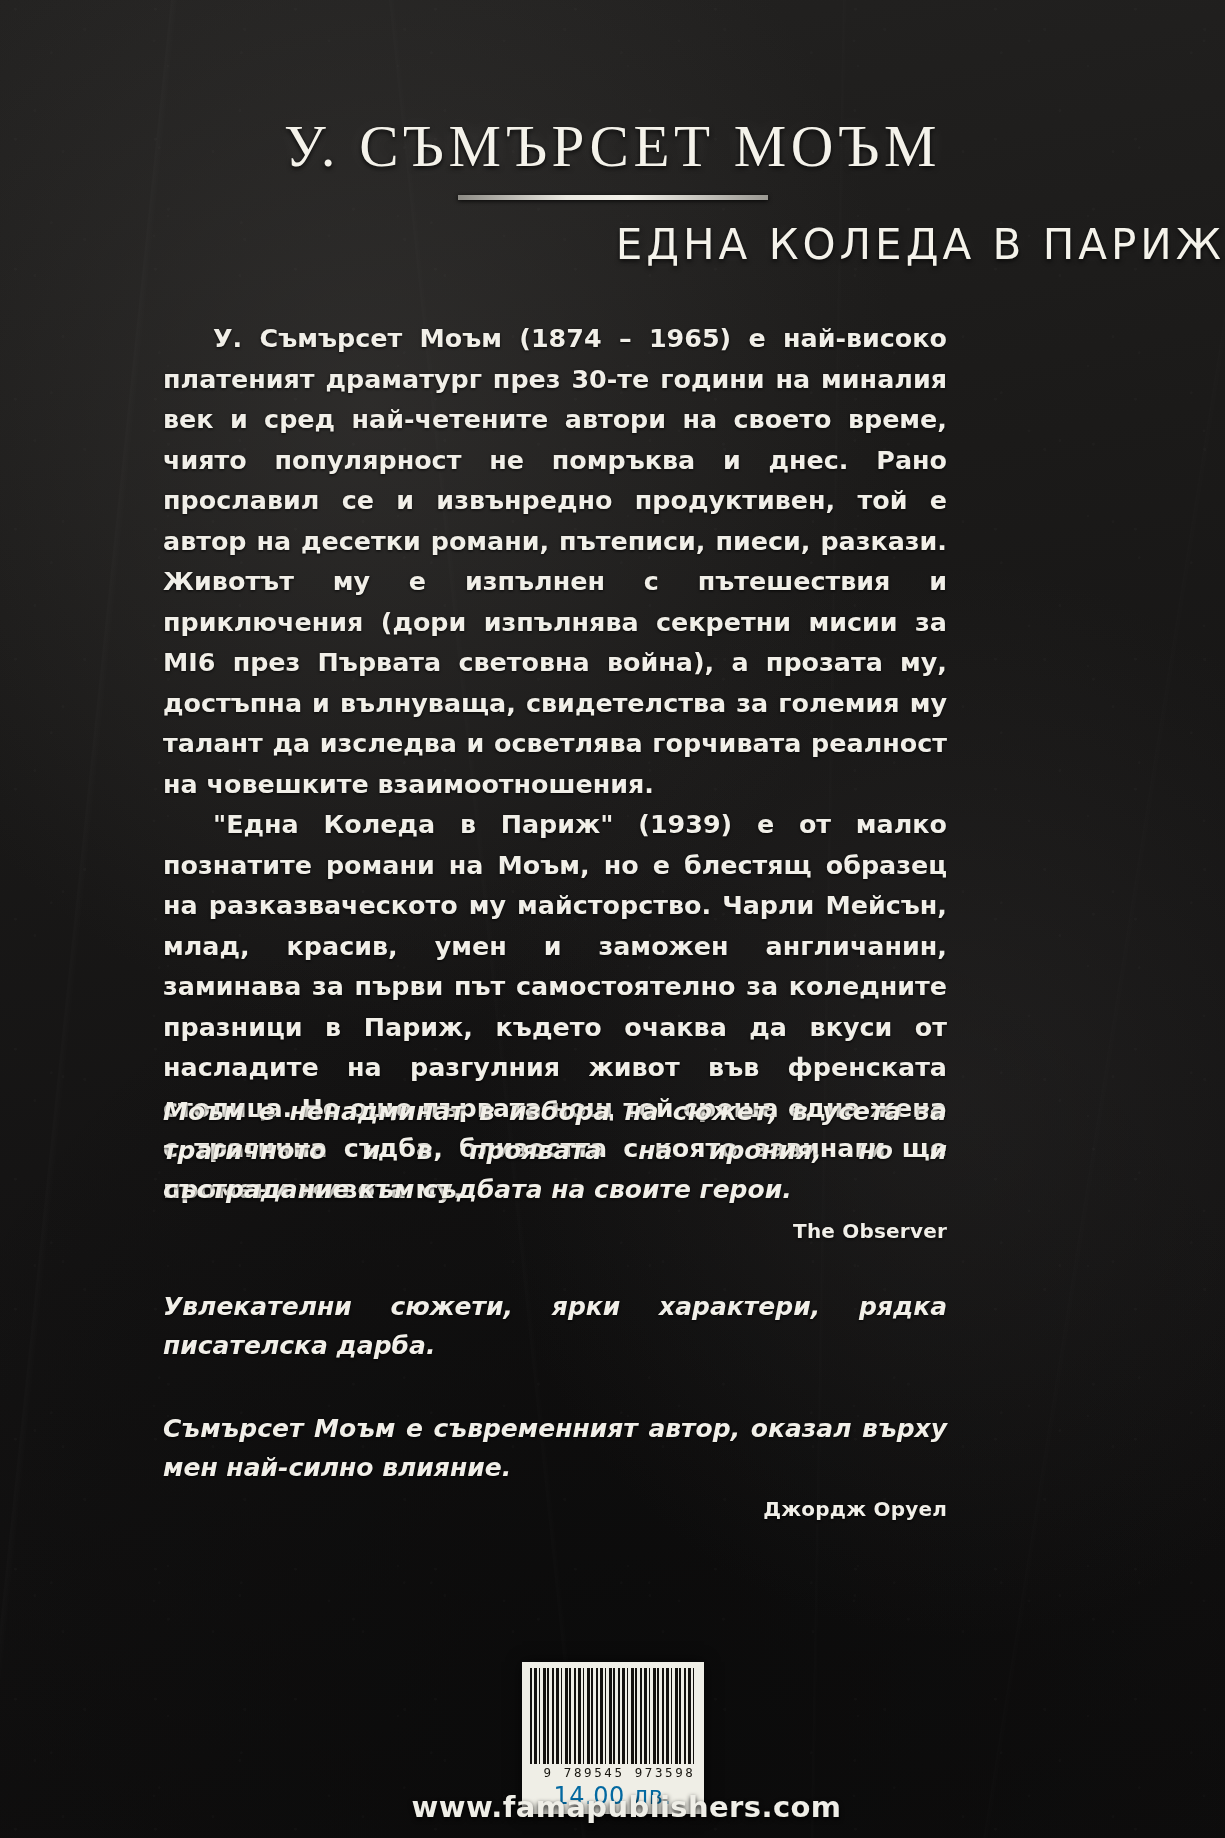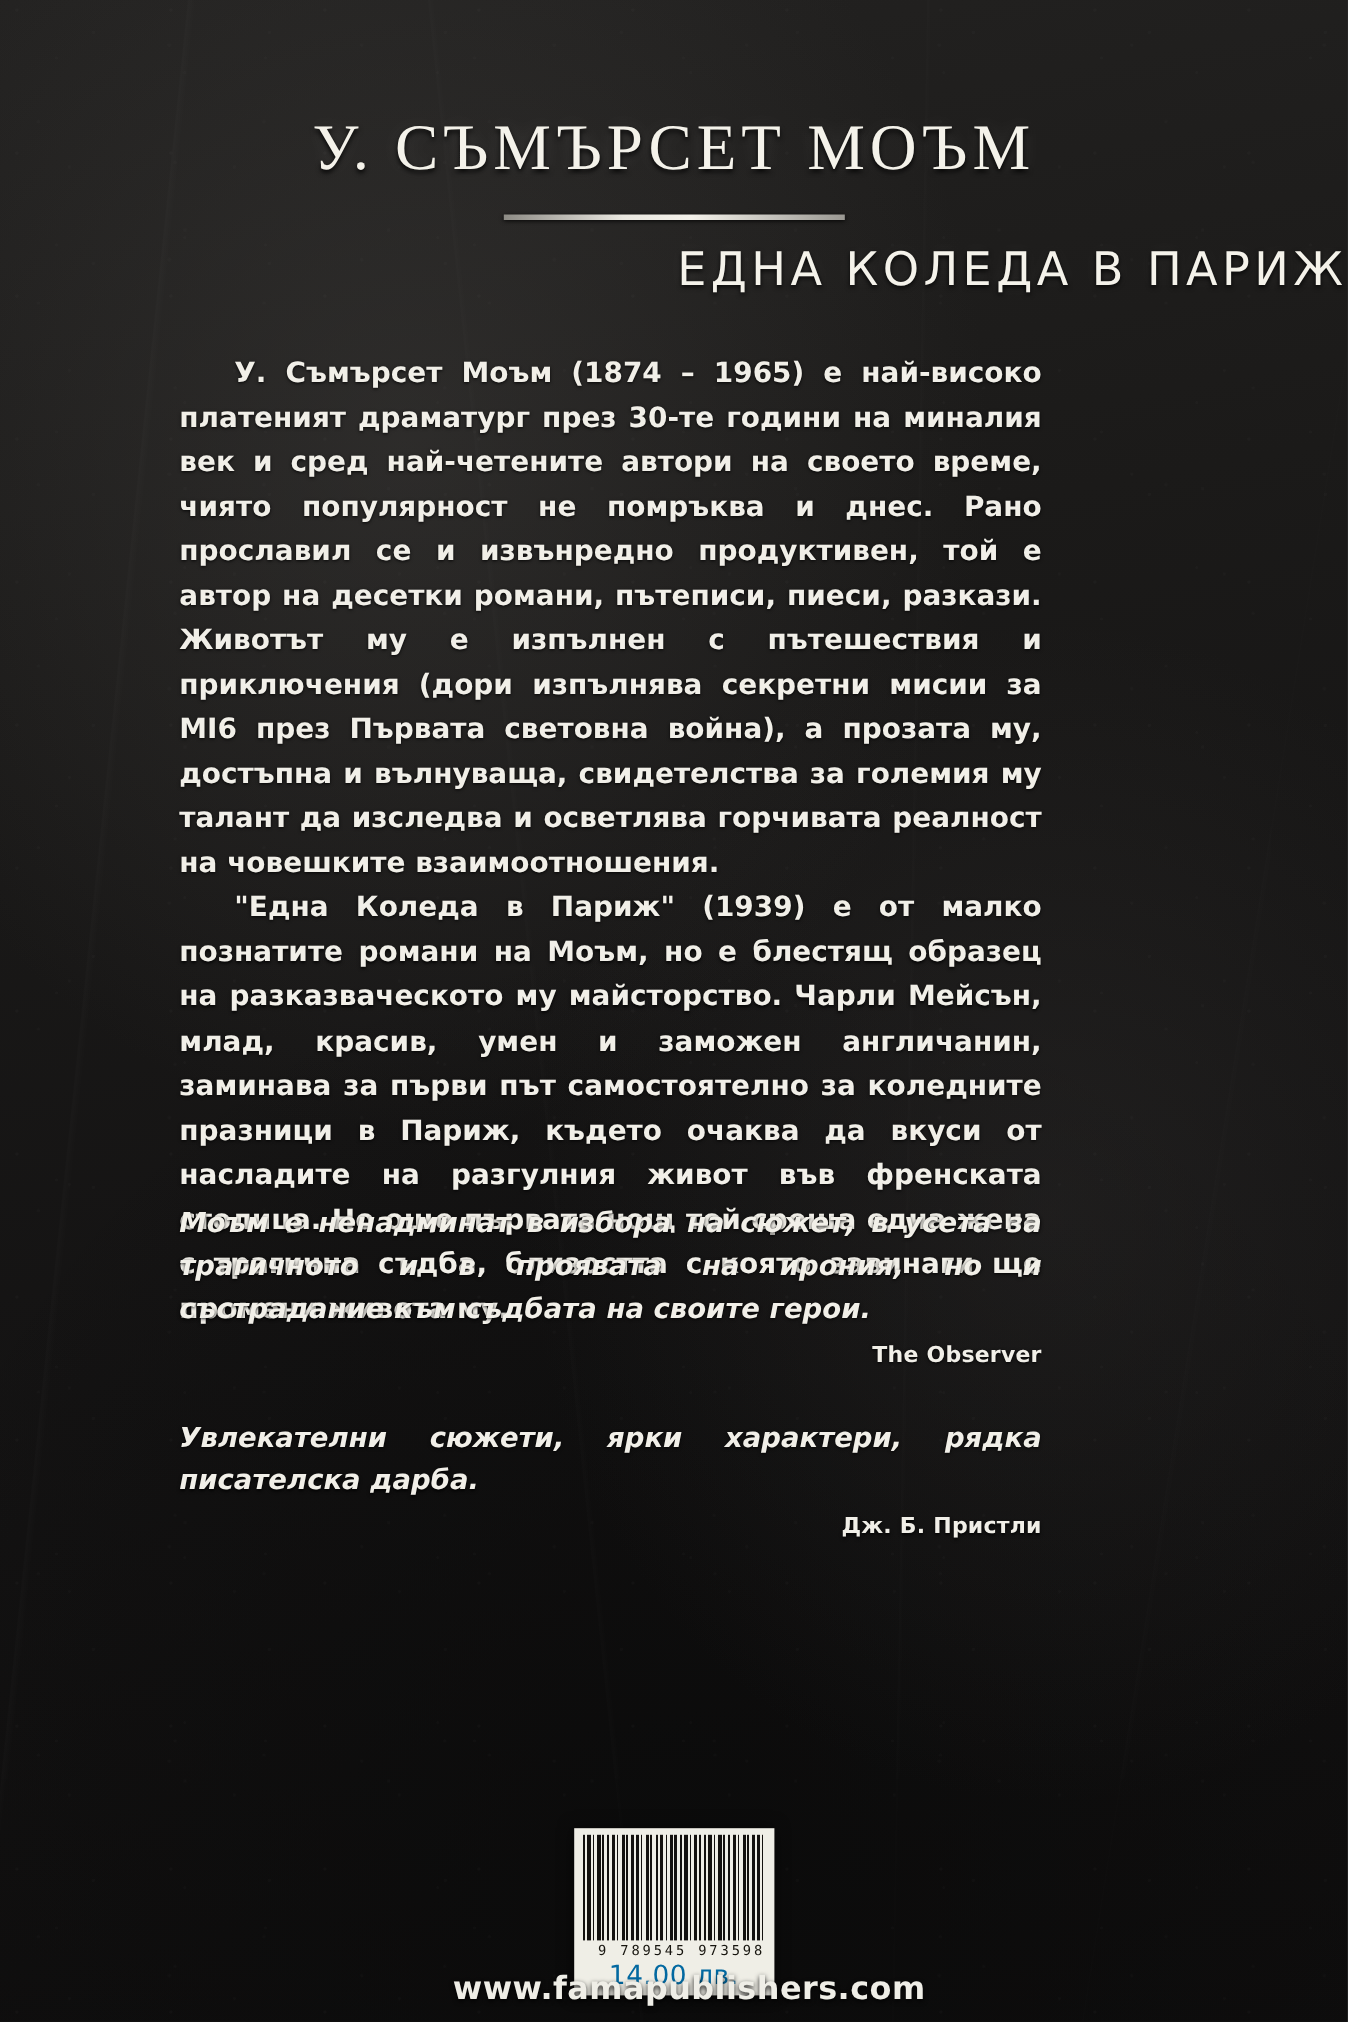--- a/index.html
+++ b/index.html
@@ -59,21 +59,21 @@
       linear-gradient(84deg, transparent 0 41%, rgba(255,255,255,.08) 41.1%, transparent 41.5%),
       linear-gradient(91deg, transparent 0 67%, rgba(255,255,255,.07) 67.1%, transparent 67.4%),
       linear-gradient(99deg, transparent 0 84%, rgba(255,255,255,.06) 84.1%, transparent 84.5%);
   }
 
   .inner { position: relative; z-index: 3; }
 
   
   #author-name {
     position: absolute;
-    top: 100px; left: 0; right: 0;
+    top: 112px; left: 0; right: 0;
     text-align: center;
     font-family: "Liberation Serif", "DejaVu Serif", serif;
     font-size: 59px;
     letter-spacing: 4.5px;
     font-weight: 400;
     color: #f4f2ea;
     text-shadow: 0 2px 5px rgba(0,0,0,.9), 0 0 18px rgba(255,255,255,.10);
     white-space: nowrap;
   }
   #title-rule {
@@ -236,23 +236,26 @@
 
     <div id="reviews">
 
       <div class="review">
         <p class="review-text">Моъм е ненадминат в избора на сюжет, в усета за трагичното и в проявата на ирония, но и състрадание към съдбата на своите герои.</p>
         <p class="review-source">The Observer</p>
       </div>
 
       <div class="review">
         <p class="review-text">Увлекателни сюжети, ярки характери, рядка писателска дарба.</p>
-        <p class="review-source">Дж. Б. Пристли</p>
       </div>
 
+      <div class="review">
+        <p class="review-text">Съмърсет Моъм е съвременният автор, оказал върху мен най-силно влияние.</p>
+        <p class="review-source">Джордж Оруел</p>
+      </div>
 
     </div>
 
     <div id="barcode-block">
       <div id="barcode-bars"></div>
       <div id="barcode-number">9 789545 973598</div>
       <div id="barcode-price">14.00 лв.</div>
     </div>
 
     <div id="publisher-url">www.famapublishers.com</div>

